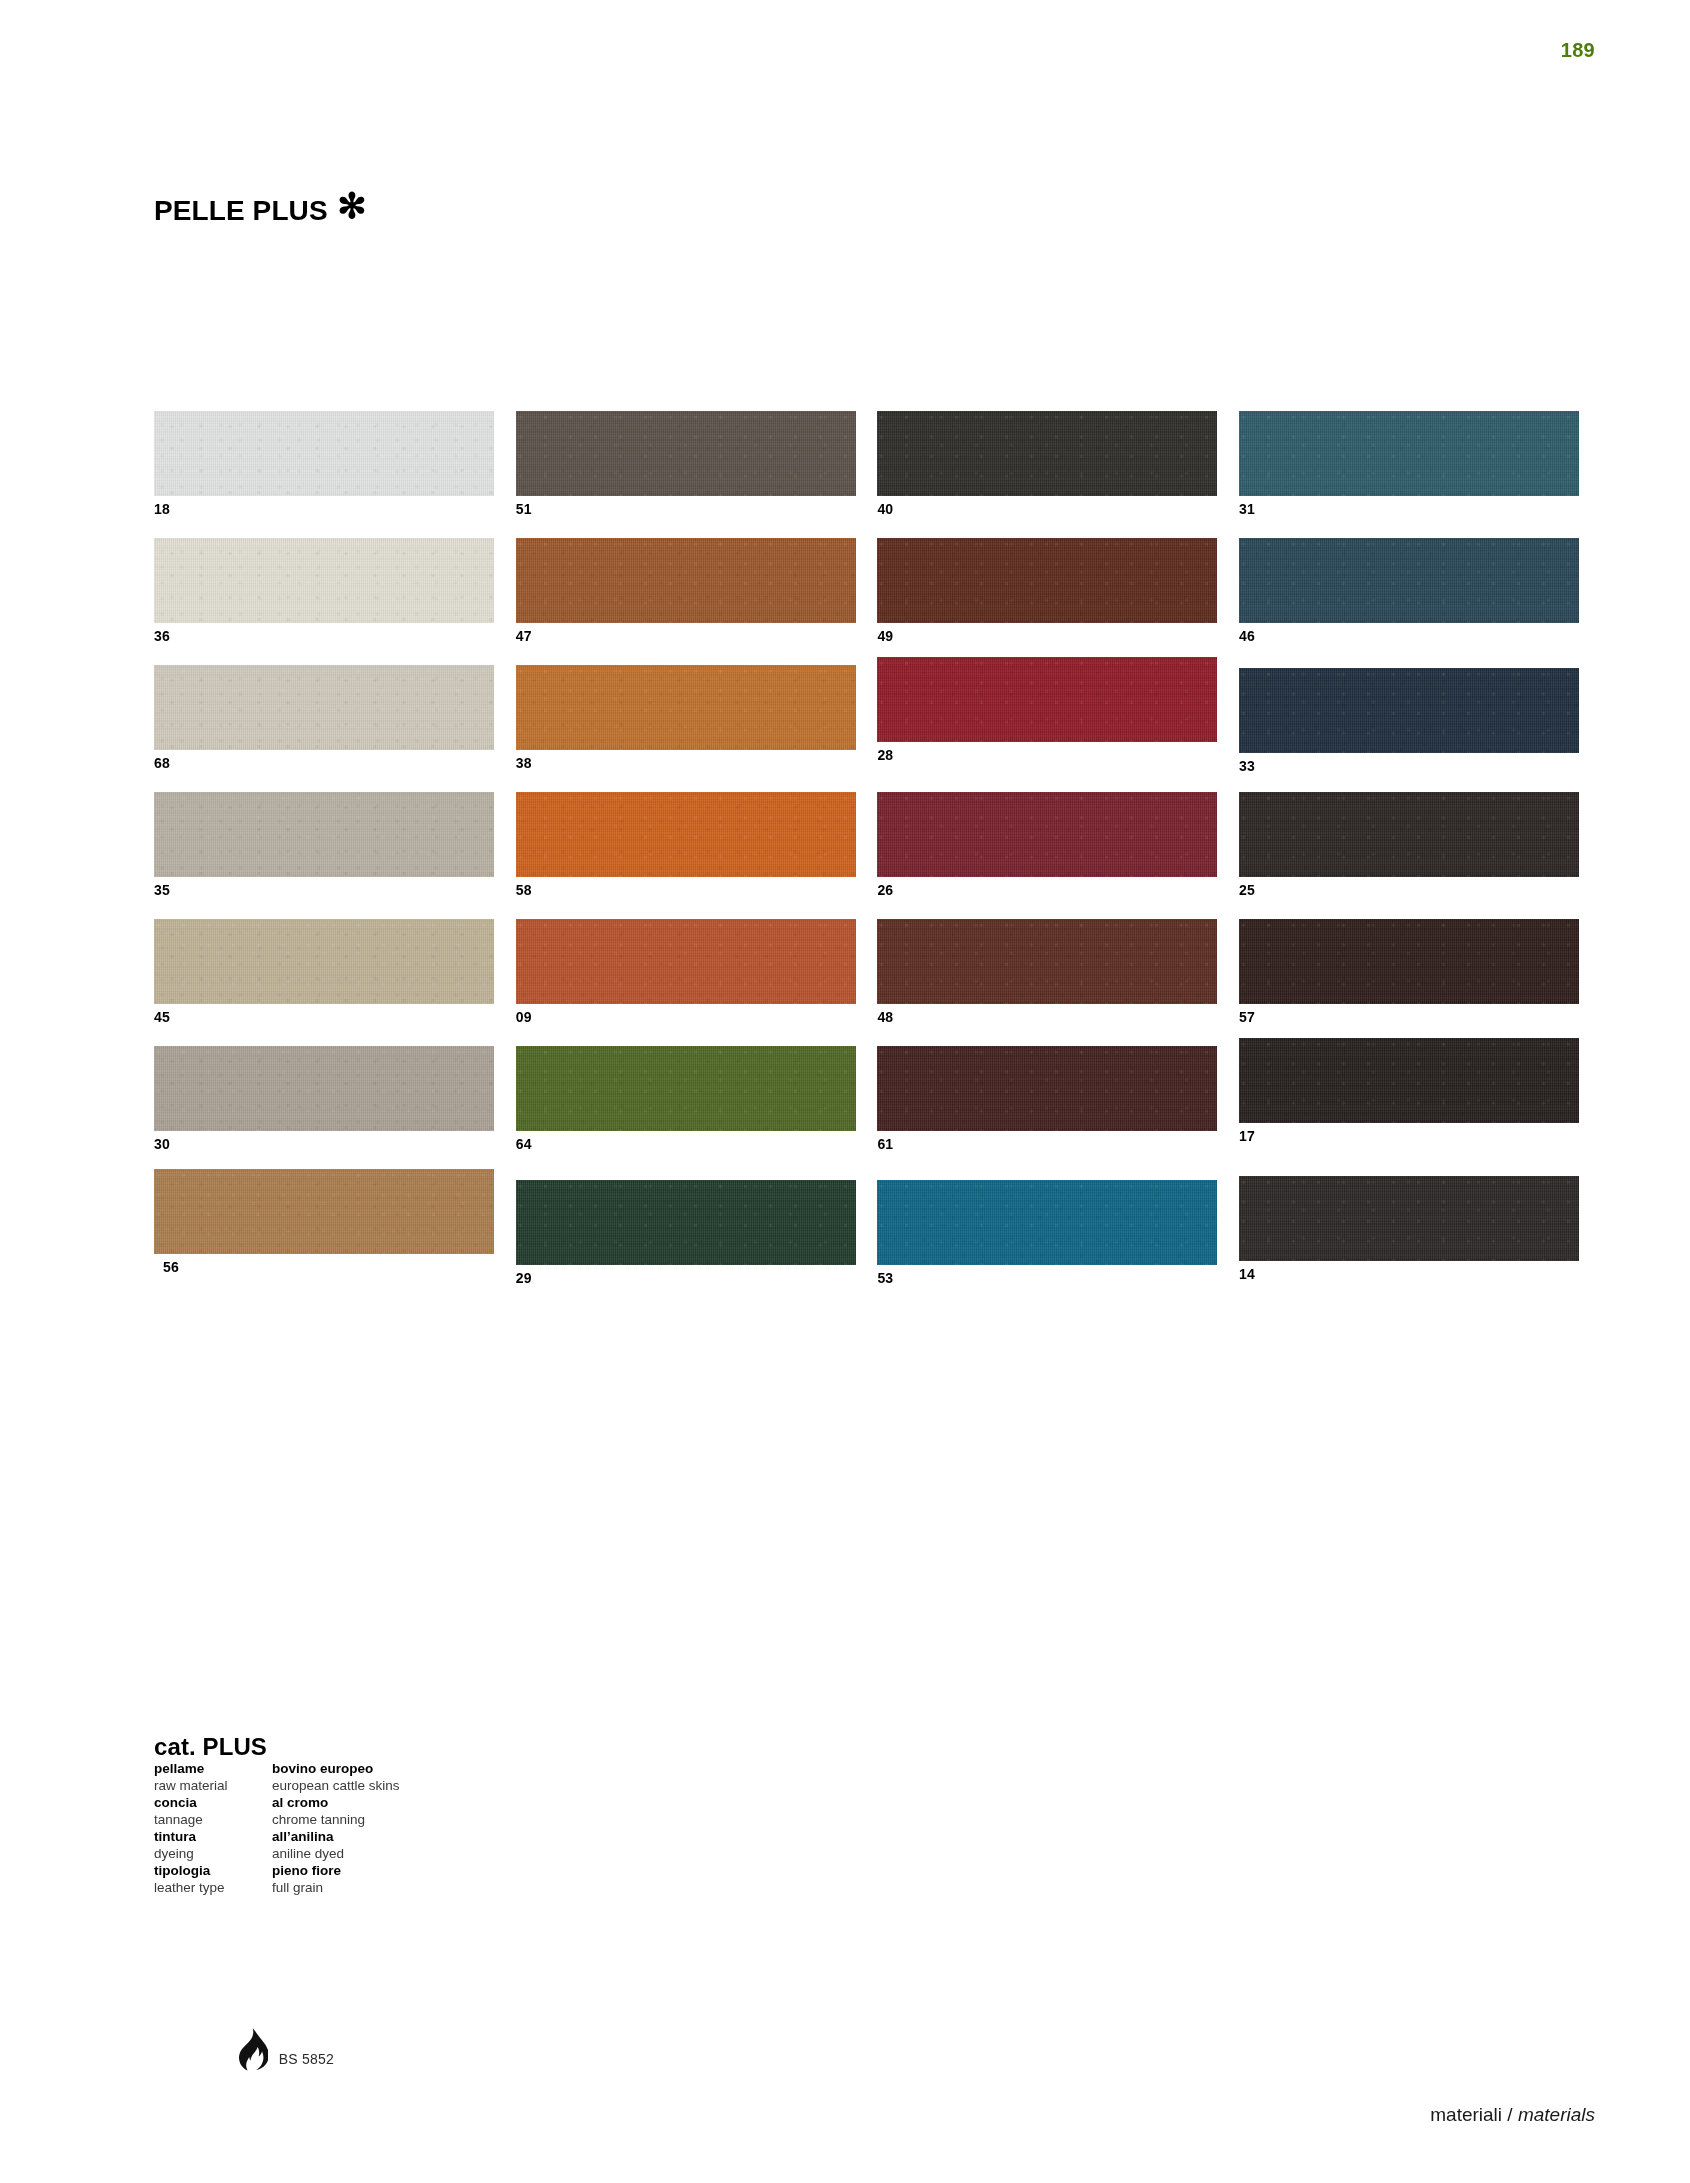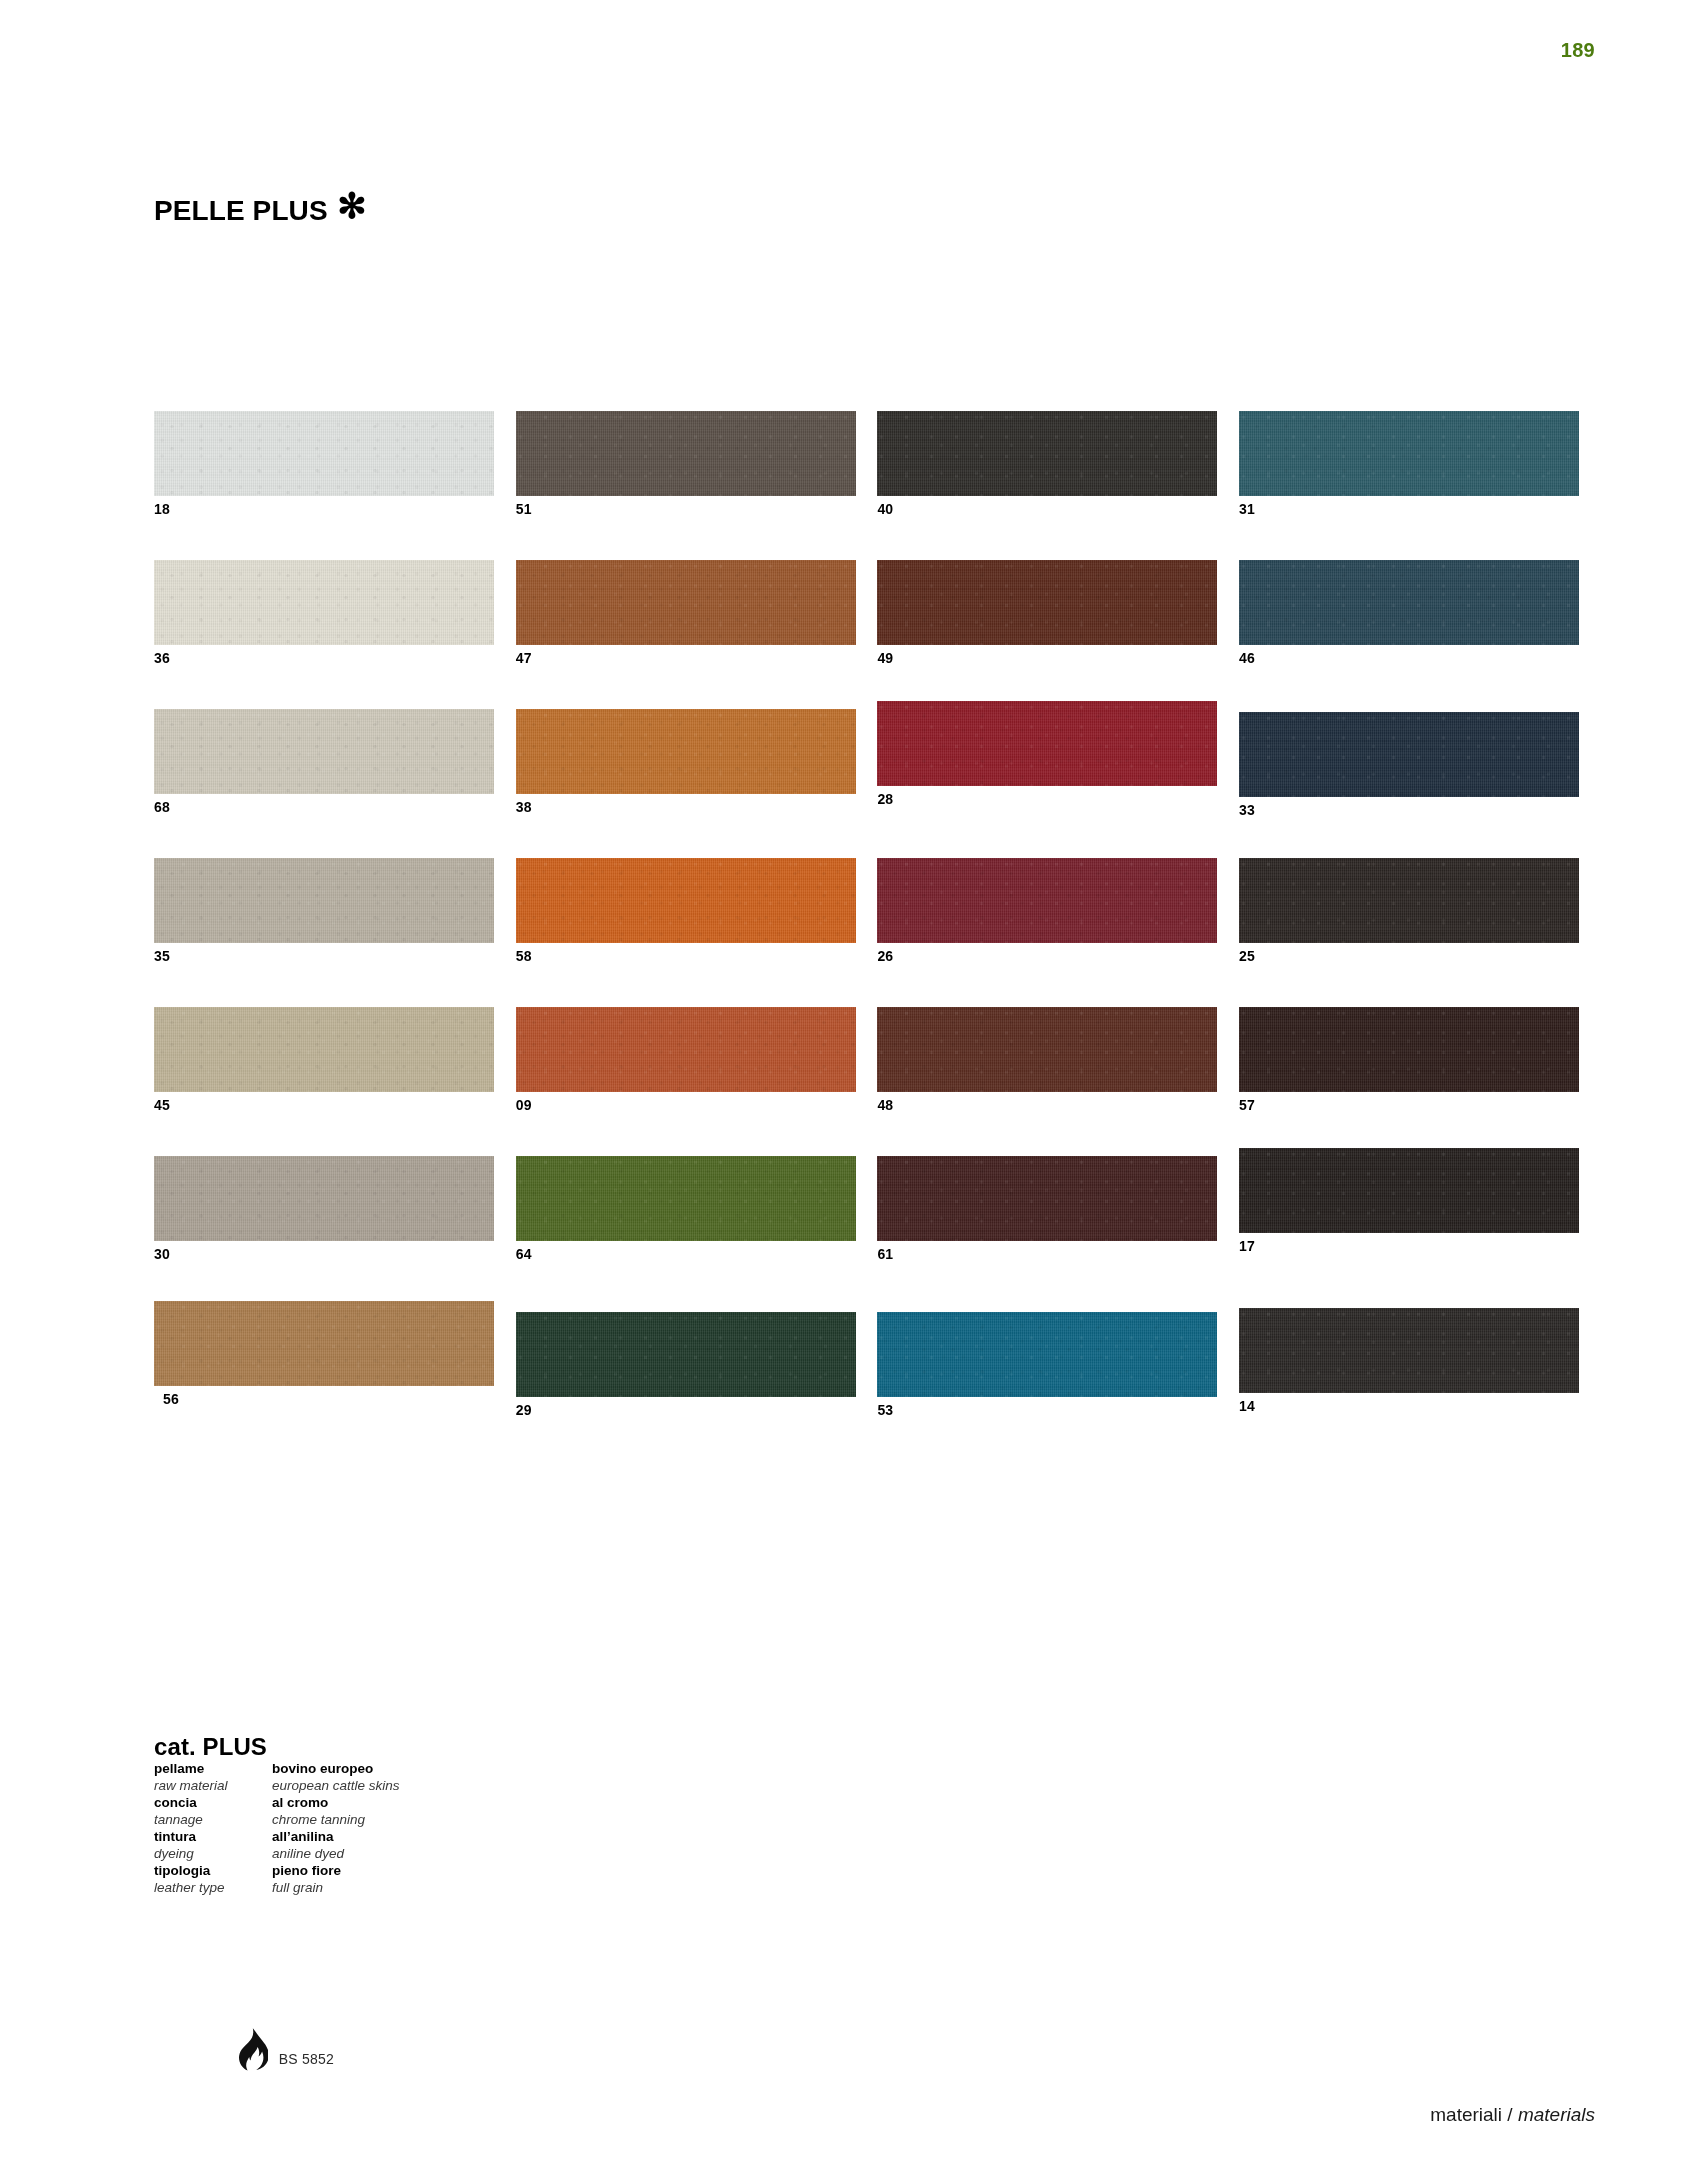--- a/index.html
+++ b/index.html
@@ -57,21 +57,21 @@
 
   
   .swatch-grid {
     position: absolute;
     left: 154px;
     top: 411px;
     width: 1425px;
   }
   .swatch-row {
     display: flex;
-    height: 149px;
+    height: 127px;
   }
   .swatch-cell {
     width: 340px;
     margin-right: 21.7px;
     position: relative;
   }
   .swatch-cell:last-child { margin-right: 0; }
 
   .swatch-chip {
     width: 340px;
@@ -158,21 +158,20 @@
   .spec-val { white-space: nowrap; }
   .spec-row.it .spec-key,
   .spec-row.it .spec-val {
     font-weight: bold;
     color: #000;
   }
   .spec-row.en .spec-key,
   .spec-row.en .spec-val {
     font-weight: normal;
     color: #3a3a3a;
-    font-style: italic;
   }
 
   
   .cert {
     position: absolute;
     left: 233px;
     top: 2027px;
     display: flex;
     align-items: center;
   }

